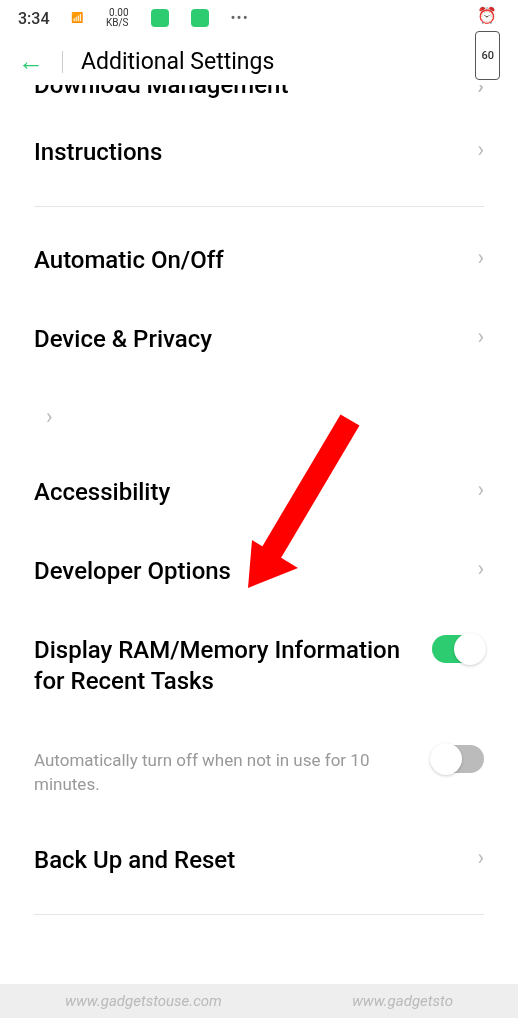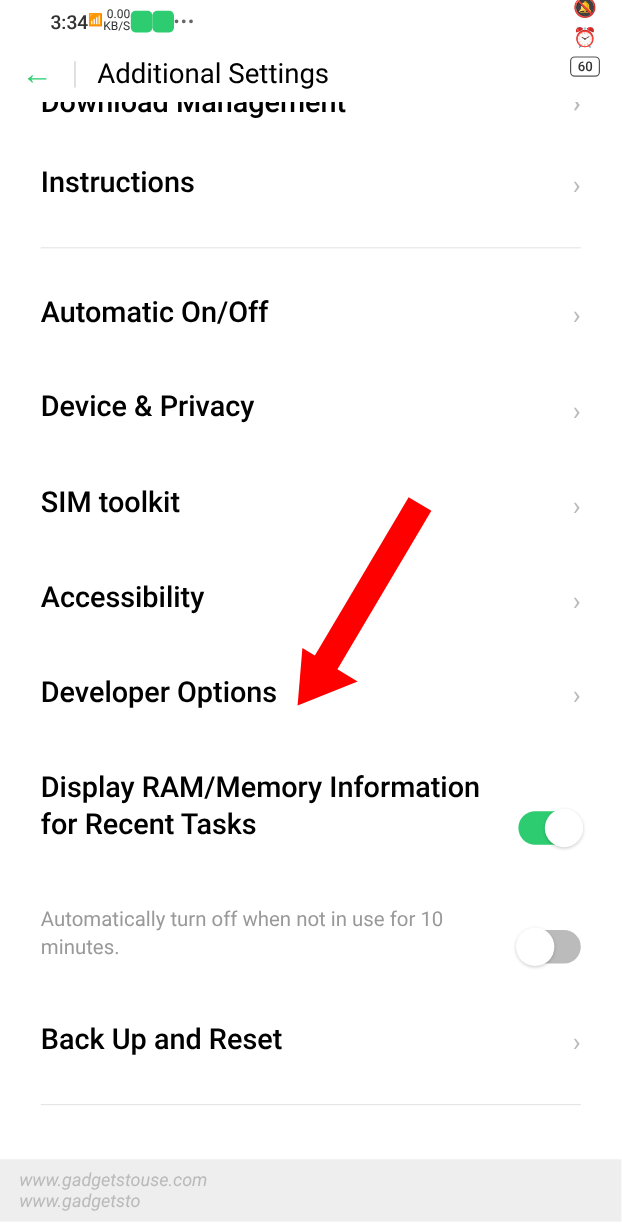--- a/index.html
+++ b/index.html
@@ -20,22 +20,21 @@
       justify-content: space-between;
       align-items: center;
       padding: 6px 18px;
       height: 36px;
       font-size: 15px;
       color: #333;
     }
     .status-left {
       display: flex;
       align-items: center;
-      gap: 0;
-      margin-left: 24px;
+      gap: 22px;
     }
     .status-right {
       display: flex;
       align-items: center;
       gap: 6px;
       flex-direction: column;
     }
     .status-time {
       font-size: 16px;
       font-weight: 500;
@@ -66,21 +65,21 @@
     }
     .status-mute {
       font-size: 16px;
     }
     .status-alarm {
       font-size: 16px;
     }
     .status-battery {
       border: 1.5px solid #555;
       border-radius: 4px;
-      padding: 1px 5px;
+      padding: 17px 5px;
       font-size: 11px;
       font-weight: 500;
     }
     .header {
       display: flex;
       align-items: center;
       padding: 10px 18px 14px;
       gap: 18px;
     }
     .back-btn {
@@ -112,21 +111,21 @@
       overflow: hidden;
       margin-top: -6px;
       text-align: center;
     }
     .partial-text {
       margin-top: -26px;
     }
     .list-item {
       display: flex;
       justify-content: space-between;
-      align-items: flex-end;
+      align-items: flex-start;
       padding: 24px 0;
     }
     .list-item-text {
       flex: 1;
     }
     .list-label {
       font-size: 24px;
       font-weight: 500;
       color: #000;
       line-height: 1.3;
@@ -190,25 +189,24 @@
       pointer-events: none;
     }
     .watermark {
       position: absolute;
       bottom: 6px;
       left: 0;
       right: 0;
       display: flex;
       justify-content: space-around;
       background: rgba(200,200,200,0.3);
-      padding: 8px 16px;
+      padding: 8px 0;
       font-size: 15px;
       font-style: italic;
       color: rgba(180,180,180,0.9);
-      flex-direction: column;
     }
     .bottom-divider {
       height: 1px;
       background: #e5e5e5;
       margin: 14px 34px 0;
     }
   </style>
 </head>
 <body>
 
@@ -256,21 +254,20 @@
     <span class="list-label">Automatic On/Off</span>
     <span class="chevron">›</span>
   </div>
 
   <div class="list-item">
     <span class="list-label">Device &amp; Privacy</span>
     <span class="chevron">›</span>
   </div>
 
   <div class="list-item">
-    <span class="list-label">SIM toolkit</span>
     <span class="chevron">›</span>
   </div>
 
   <div class="list-item">
     <span class="list-label">Accessibility</span>
     <span class="chevron">›</span>
   </div>
 
   <div class="list-item">
     <span class="list-label">Developer Options</span>

